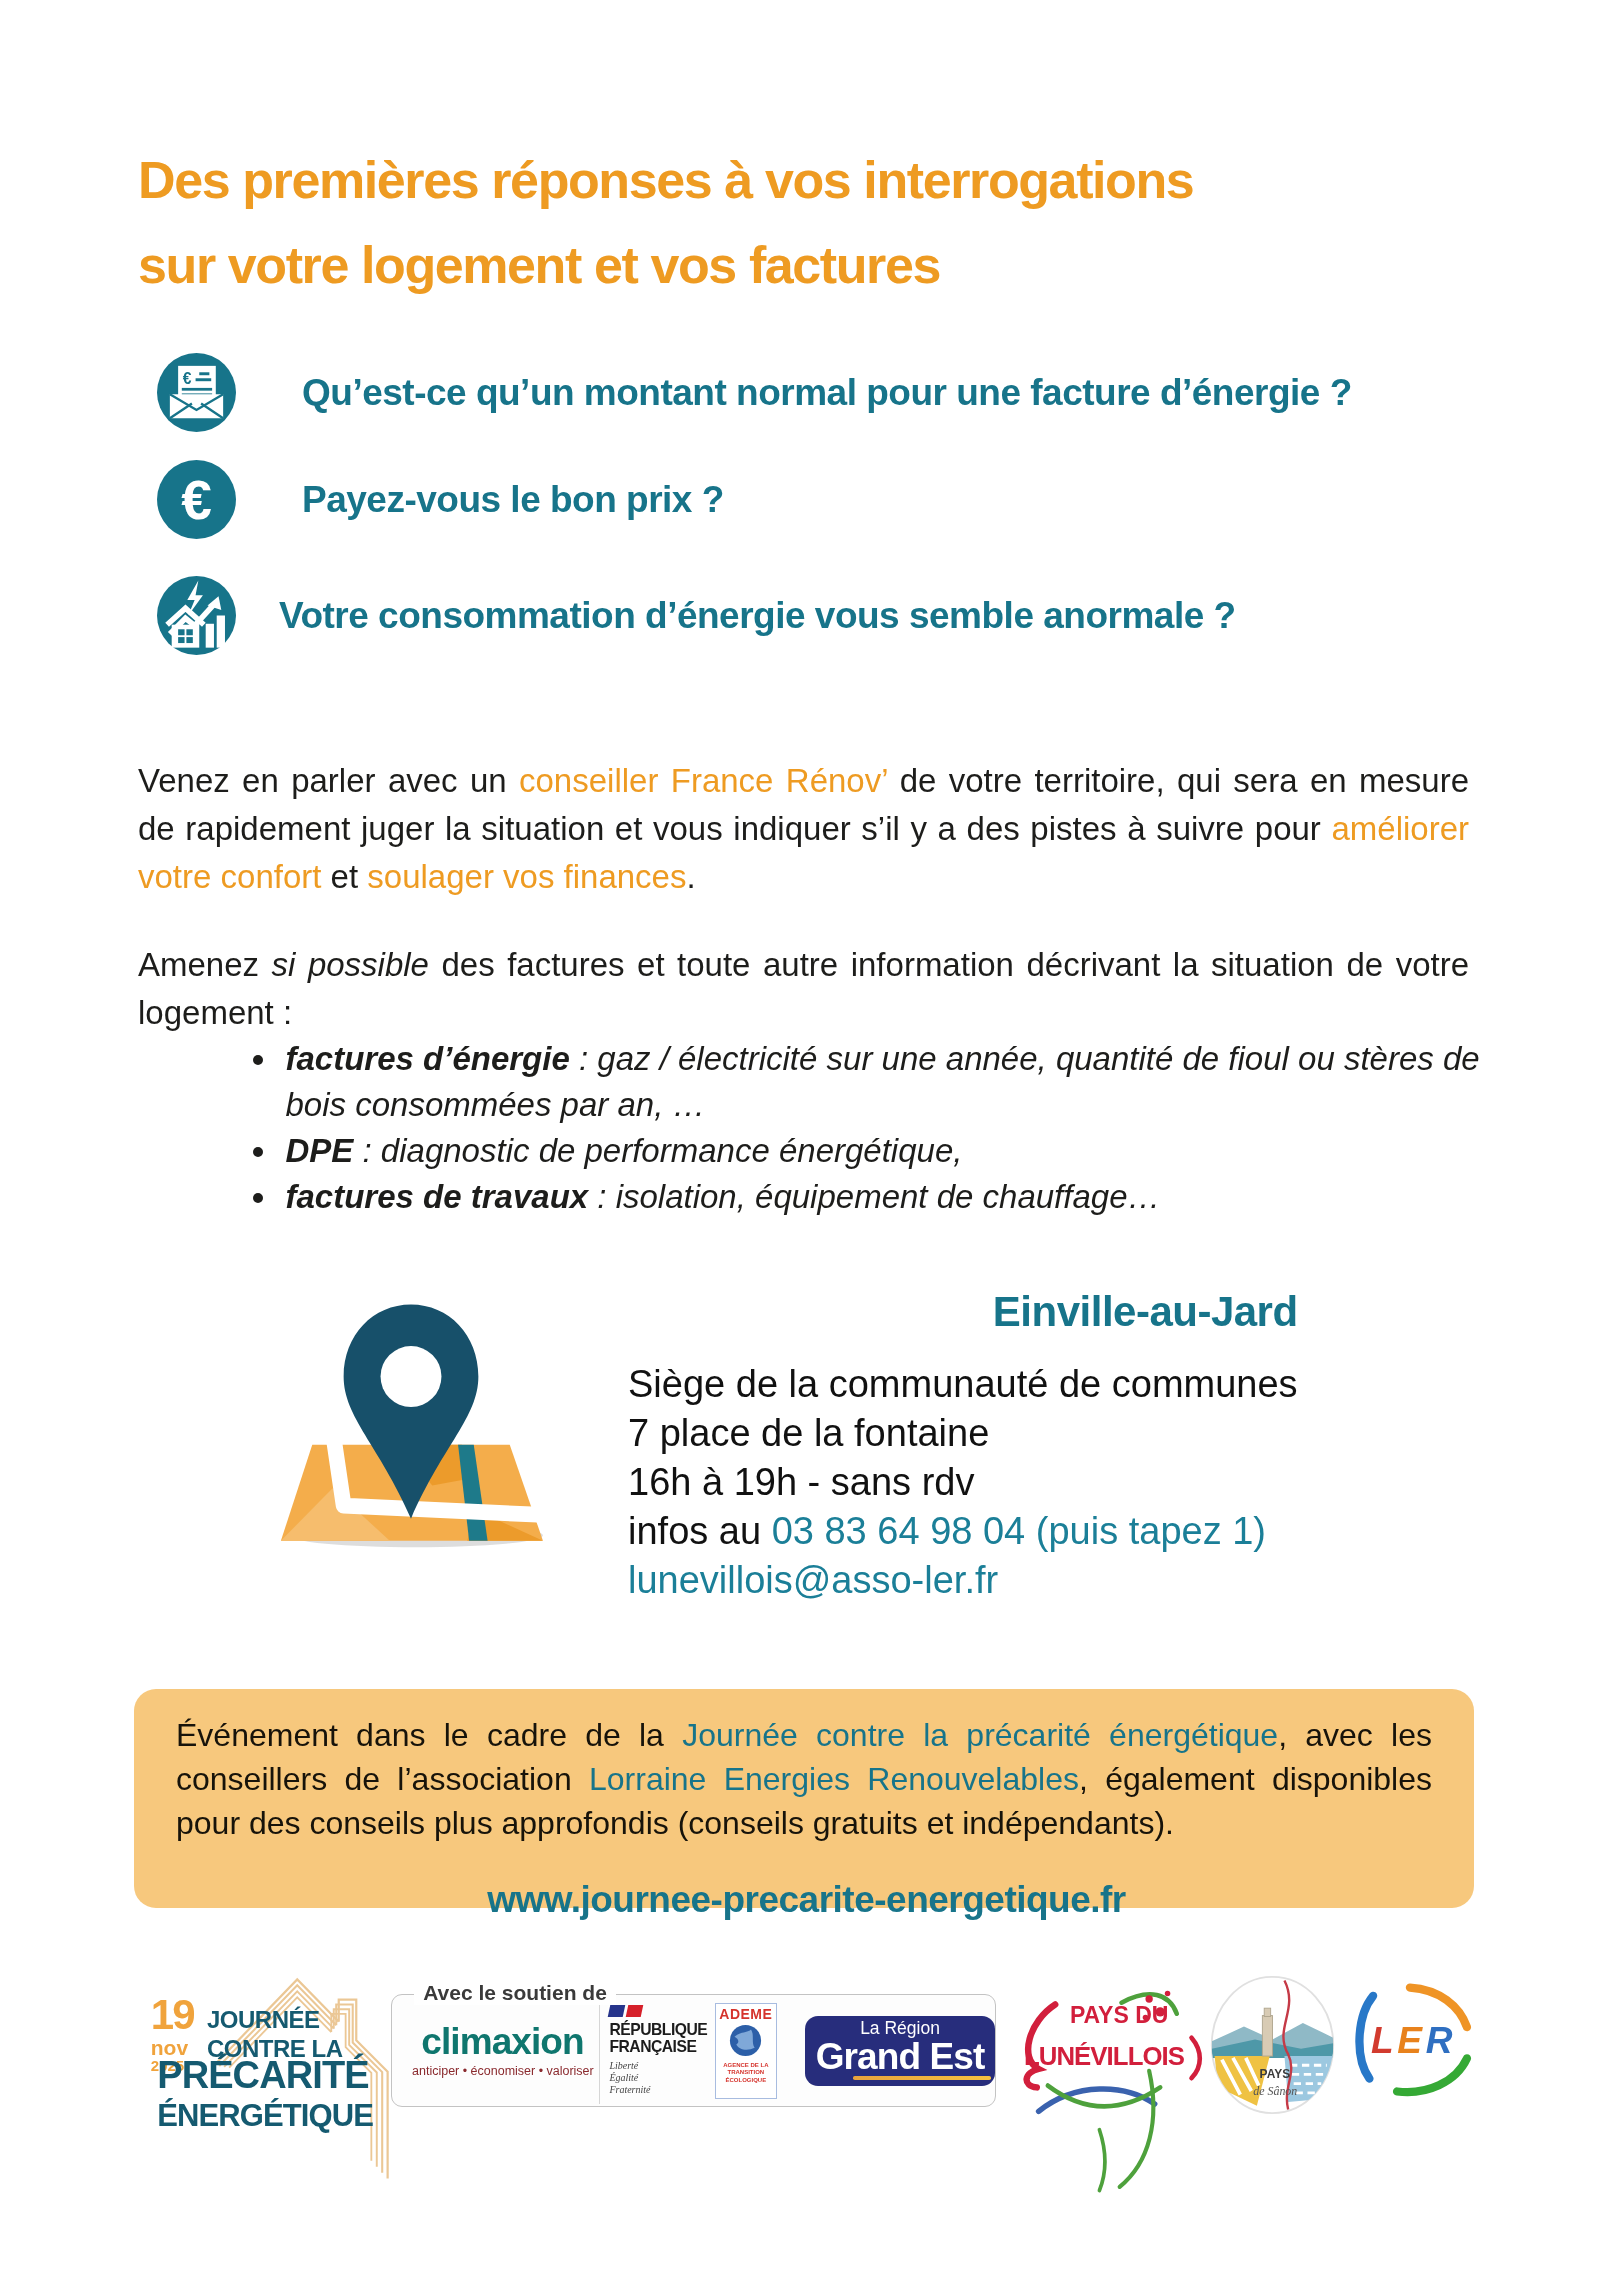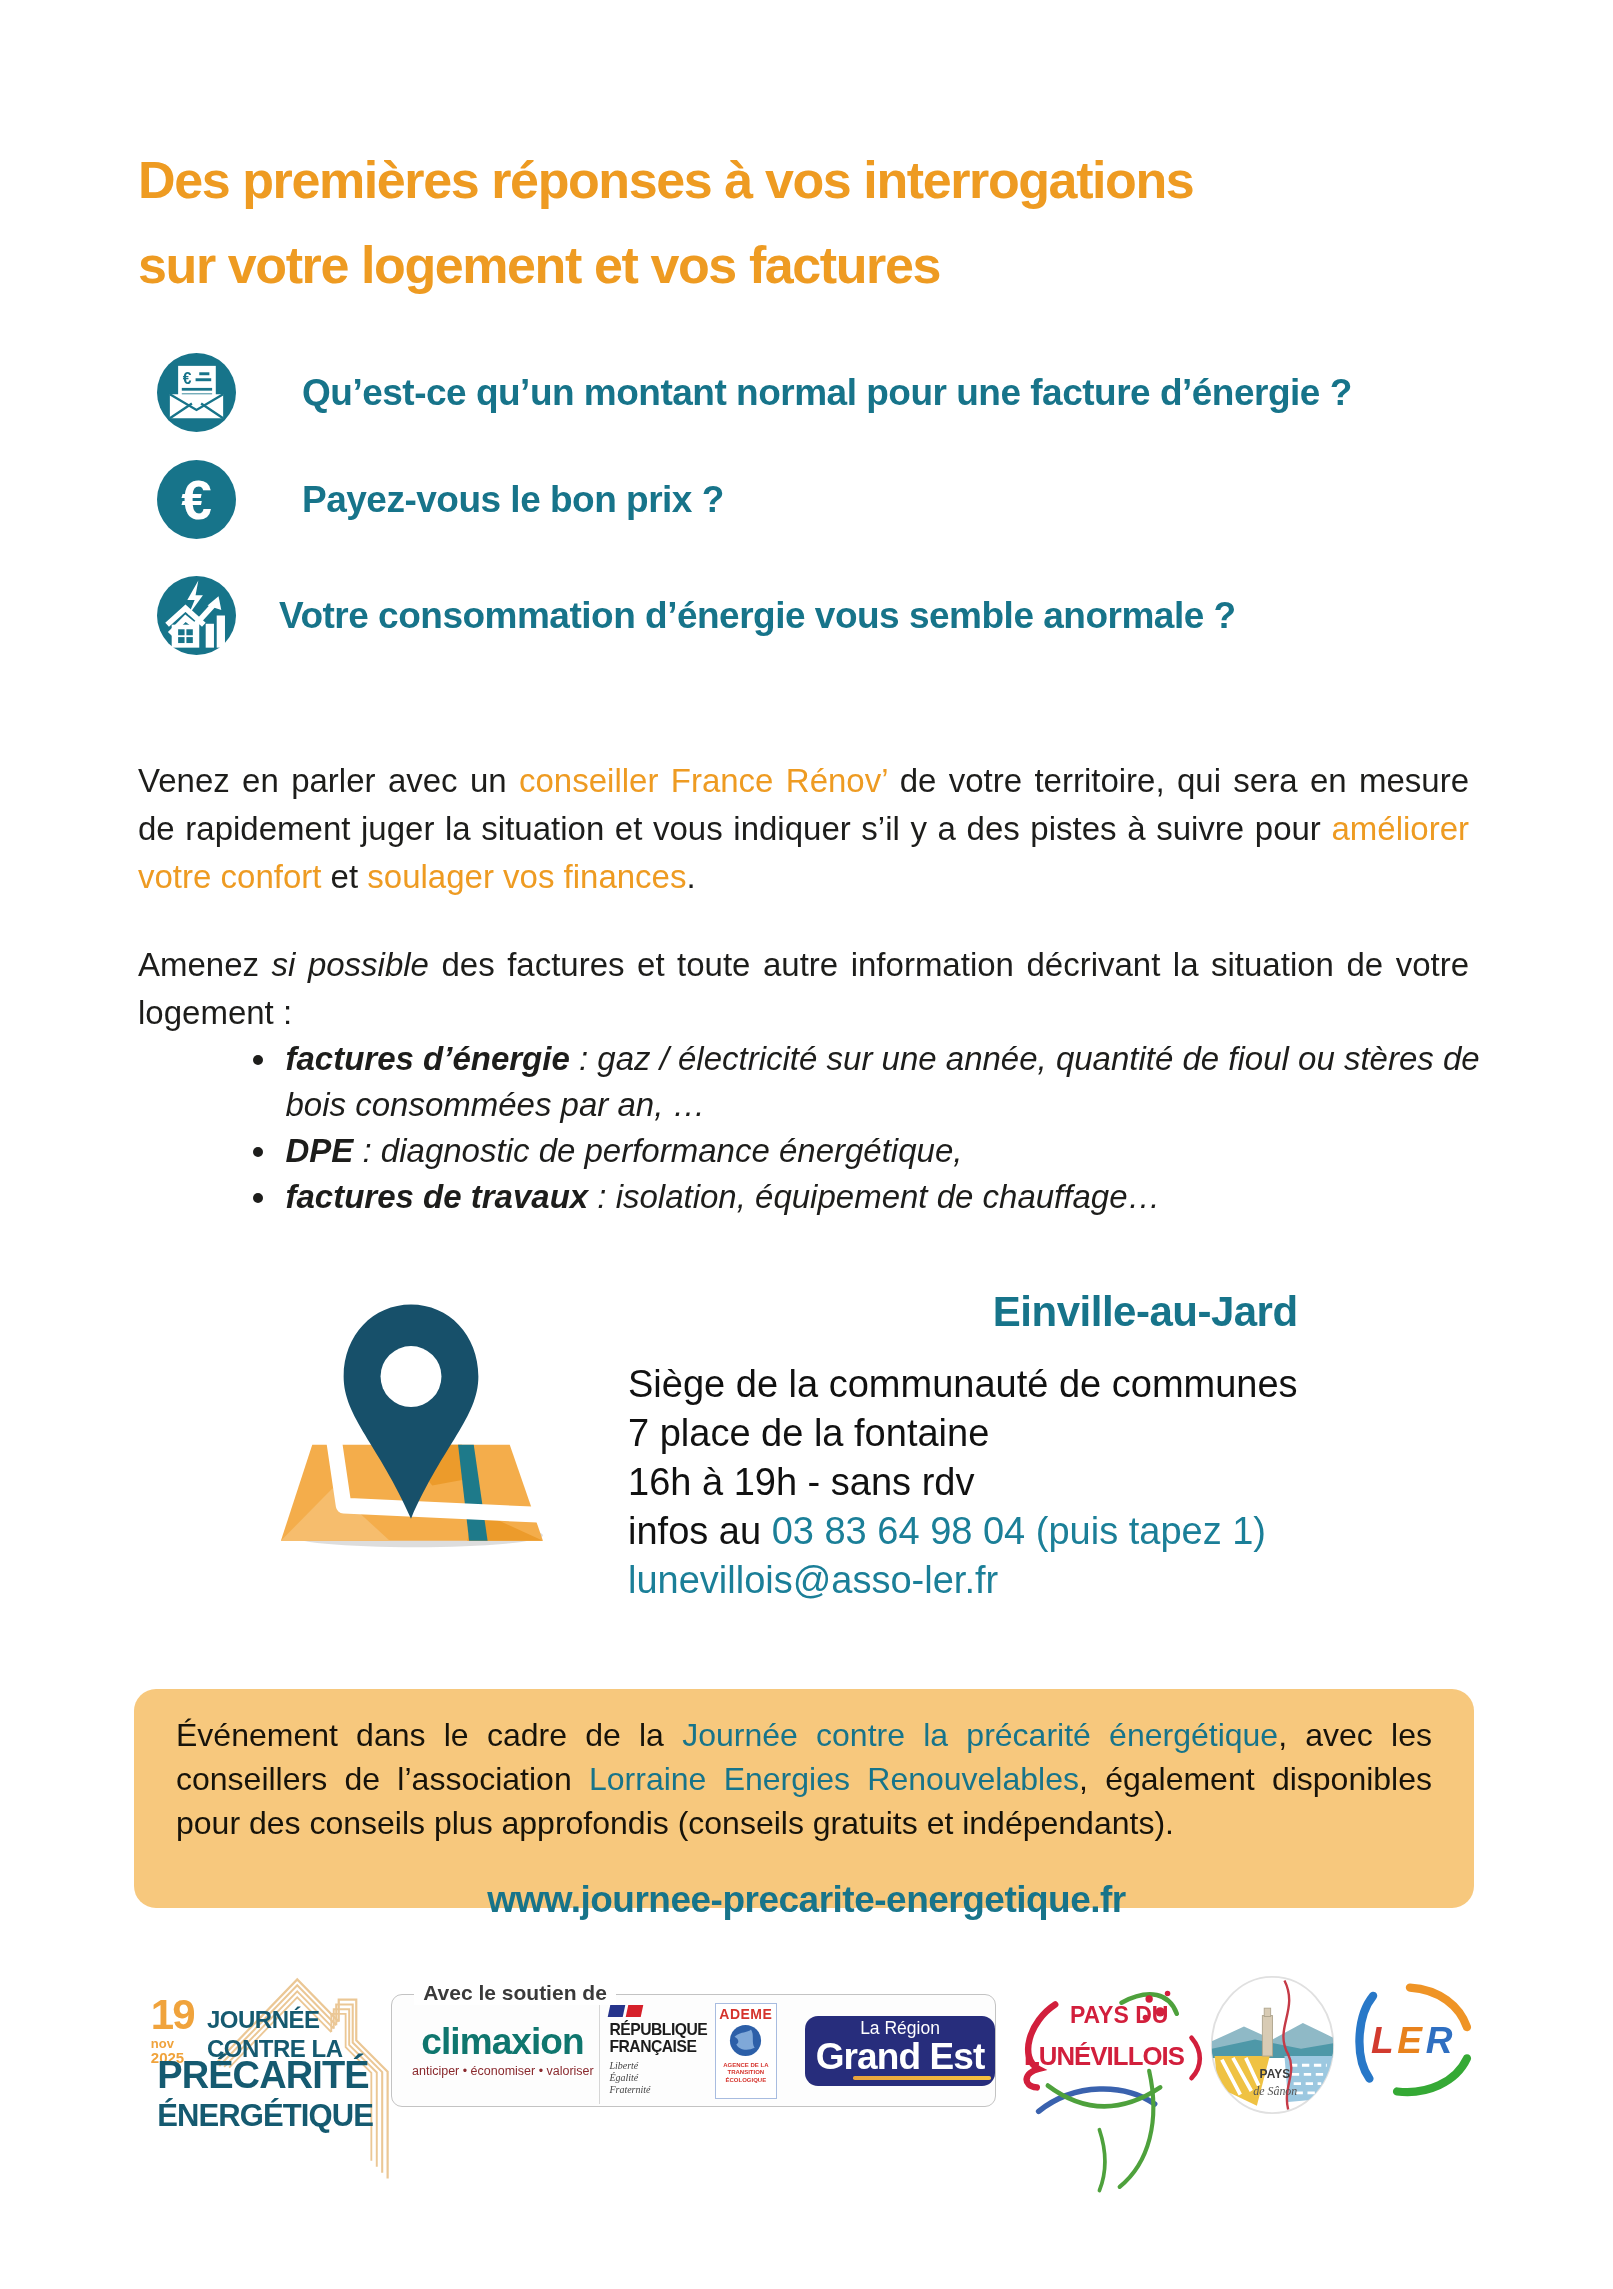--- a/index.html
+++ b/index.html
@@ -45,21 +45,21 @@
              border-radius:22px;box-sizing:border-box;padding:24px 42px;font-size:32px;line-height:44px;
              text-align:justify;color:#17130a;}
   
   .website{position:absolute;left:0;top:1879px;width:1613px;text-align:center;
            font-size:37px;font-weight:bold;color:var(--teal);letter-spacing:-0.5px;}
   
   .jcpe{position:absolute;left:148px;top:1975px;width:277px;height:222px;}
   .jcpe-house{position:absolute;left:57px;top:-7.4px;width:190px;height:222px;}
   .jcpe-date{position:absolute;left:2.8px;top:18.5px;color:var(--jcpe-orange);font-weight:bold;line-height:1;}
   .jcpe-day{font-size:42px;letter-spacing:-1.8px;}
-  .jcpe-mon{font-size:13px;margin-top:1.8px;}
+  .jcpe-mon{font-size:21px;margin-top:1.8px;}
   .jcpe-year{font-size:15px;}
   .jcpe-top{position:absolute;left:59px;top:29.5px;color:var(--jcpe-teal);font-weight:bold;
             font-size:24px;line-height:29px;letter-spacing:-0.5px;white-space:nowrap;}
   .jcpe-main{position:absolute;left:9.2px;top:79px;color:var(--jcpe-teal);font-weight:bold;line-height:1.15;}
   .jcpe-main1{font-size:38px;letter-spacing:-0.9px;}
   .jcpe-main2{font-size:31px;letter-spacing:-0.9px;}
   .support-box{position:absolute;left:391px;top:1994px;width:605px;height:113px;background:#fdfdfd;
                border:1.8px solid #c3c3c3;border-radius:11px;box-sizing:border-box;
                display:flex;align-items:center;}
   .support-label{position:absolute;top:-14px;left:22px;background:#fff;padding:0 9.2px;

